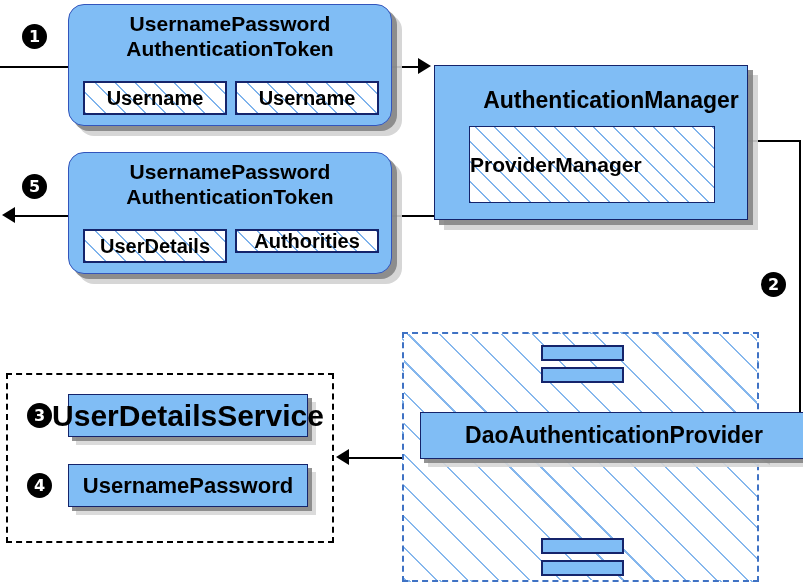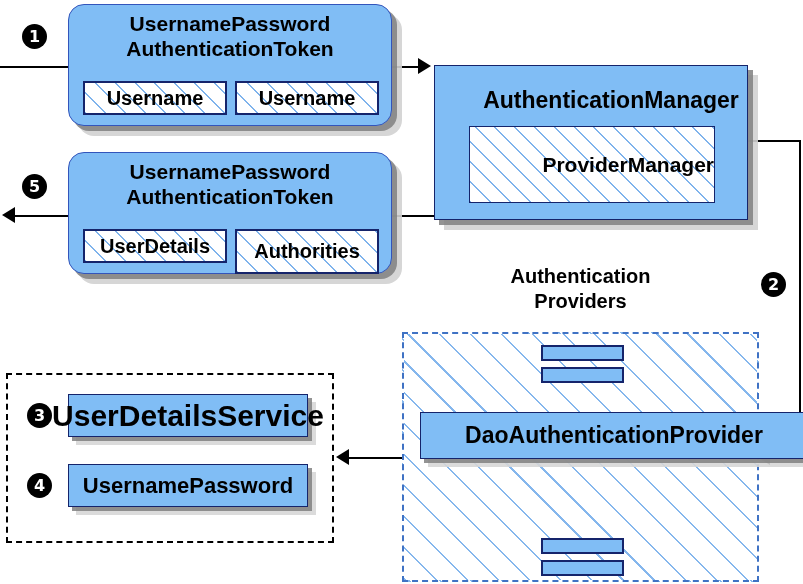--- a/index.html
+++ b/index.html
@@ -188,38 +188,36 @@
   <div class="vline" style="left:583px; top:392px; height:42px;"></div>
   <div class="arrow-u" style="left:574px; top:388px;"></div>
   <div class="arrow-d" style="left:574px; top:421px;"></div>
 
   <div class="vline" style="left:583px; top:489px; height:42px;"></div>
   <div class="arrow-u" style="left:574px; top:485px;"></div>
   <div class="arrow-d" style="left:574px; top:518px;"></div>
 
   <div class="abs dashed-blue hatch-blue" style="left:402px; top:332px; width:357px; height:250px;"></div>
 
-  <div class="section-label" style="left:458px; top:264px; width:245px;">Authentication
-Providers</div>
 
   <div class="small-bar" style="left:541px; top:345px; width:83px; height:16px;"></div>
   <div class="small-bar" style="left:541px; top:367px; width:83px; height:16px;"></div>
 
   <div class="small-bar" style="left:541px; top:538px; width:83px; height:16px;"></div>
   <div class="small-bar" style="left:541px; top:560px; width:83px; height:16px;"></div>
 
   <div class="abs blue-box shadow-s" style="left:420px; top:412px; width:388px; height:47px; font-size:23px;">
     <span>DaoAuthenticationProvider</span>
   </div>
 
   <div class="abs blue-box shadow-l" style="left:434px; top:65px; width:314px; height:155px; display:block;">
     <div style="position:absolute;left:0;right:0;top:21px;text-align:center;font-size:23px;font-weight:bold;padding-left:40px;">AuthenticationManager</div>
     <div class="hatch" style="position:absolute;left:34px; top:60px; width:246px; height:77px;
                 border:1.5px solid #15246B; box-sizing:border-box;
-                display:flex;align-items:center;justify-content:flex-end;
+                display:flex;align-items:center;justify-content:flex-start;
                 font-size:21px;font-weight:bold;color:#000;">
       <span>ProviderManager</span>
     </div>
   </div>
 
   <div class="abs token-card shadow-l" style="left:68px; top:4px; width:324px; height:122px;">
     <div class="token-title">UsernamePassword
 AuthenticationToken</div>
     <div class="token-slot hatch" style="left:14px; top:76px; width:144px; height:34px;">
       <span>Username</span>
@@ -228,21 +226,21 @@
       <span>Username</span>
     </div>
   </div>
 
   <div class="abs token-card shadow-l" style="left:68px; top:152px; width:324px; height:122px;">
     <div class="token-title">UsernamePassword
 AuthenticationToken</div>
     <div class="token-slot hatch" style="left:14px; top:76px; width:144px; height:34px;text-align:center;">
       <span>UserDetails</span>
     </div>
-    <div class="token-slot hatch" style="left:166px; top:76px; width:144px; height:45px;">
+    <div class="token-slot hatch" style="left:166px; top:76px; width:144px; height:24px;">
       <span>Authorities</span>
     </div>
   </div>
 
   <div class="abs dashed-black" style="left:6px; top:373px; width:328px; height:170px;"></div>
 
   <div class="abs blue-box shadow-s" style="left:68px; top:394px; width:240px; height:43px; font-size:30px;">
     <span>UserDetailsService</span>
   </div>
 

